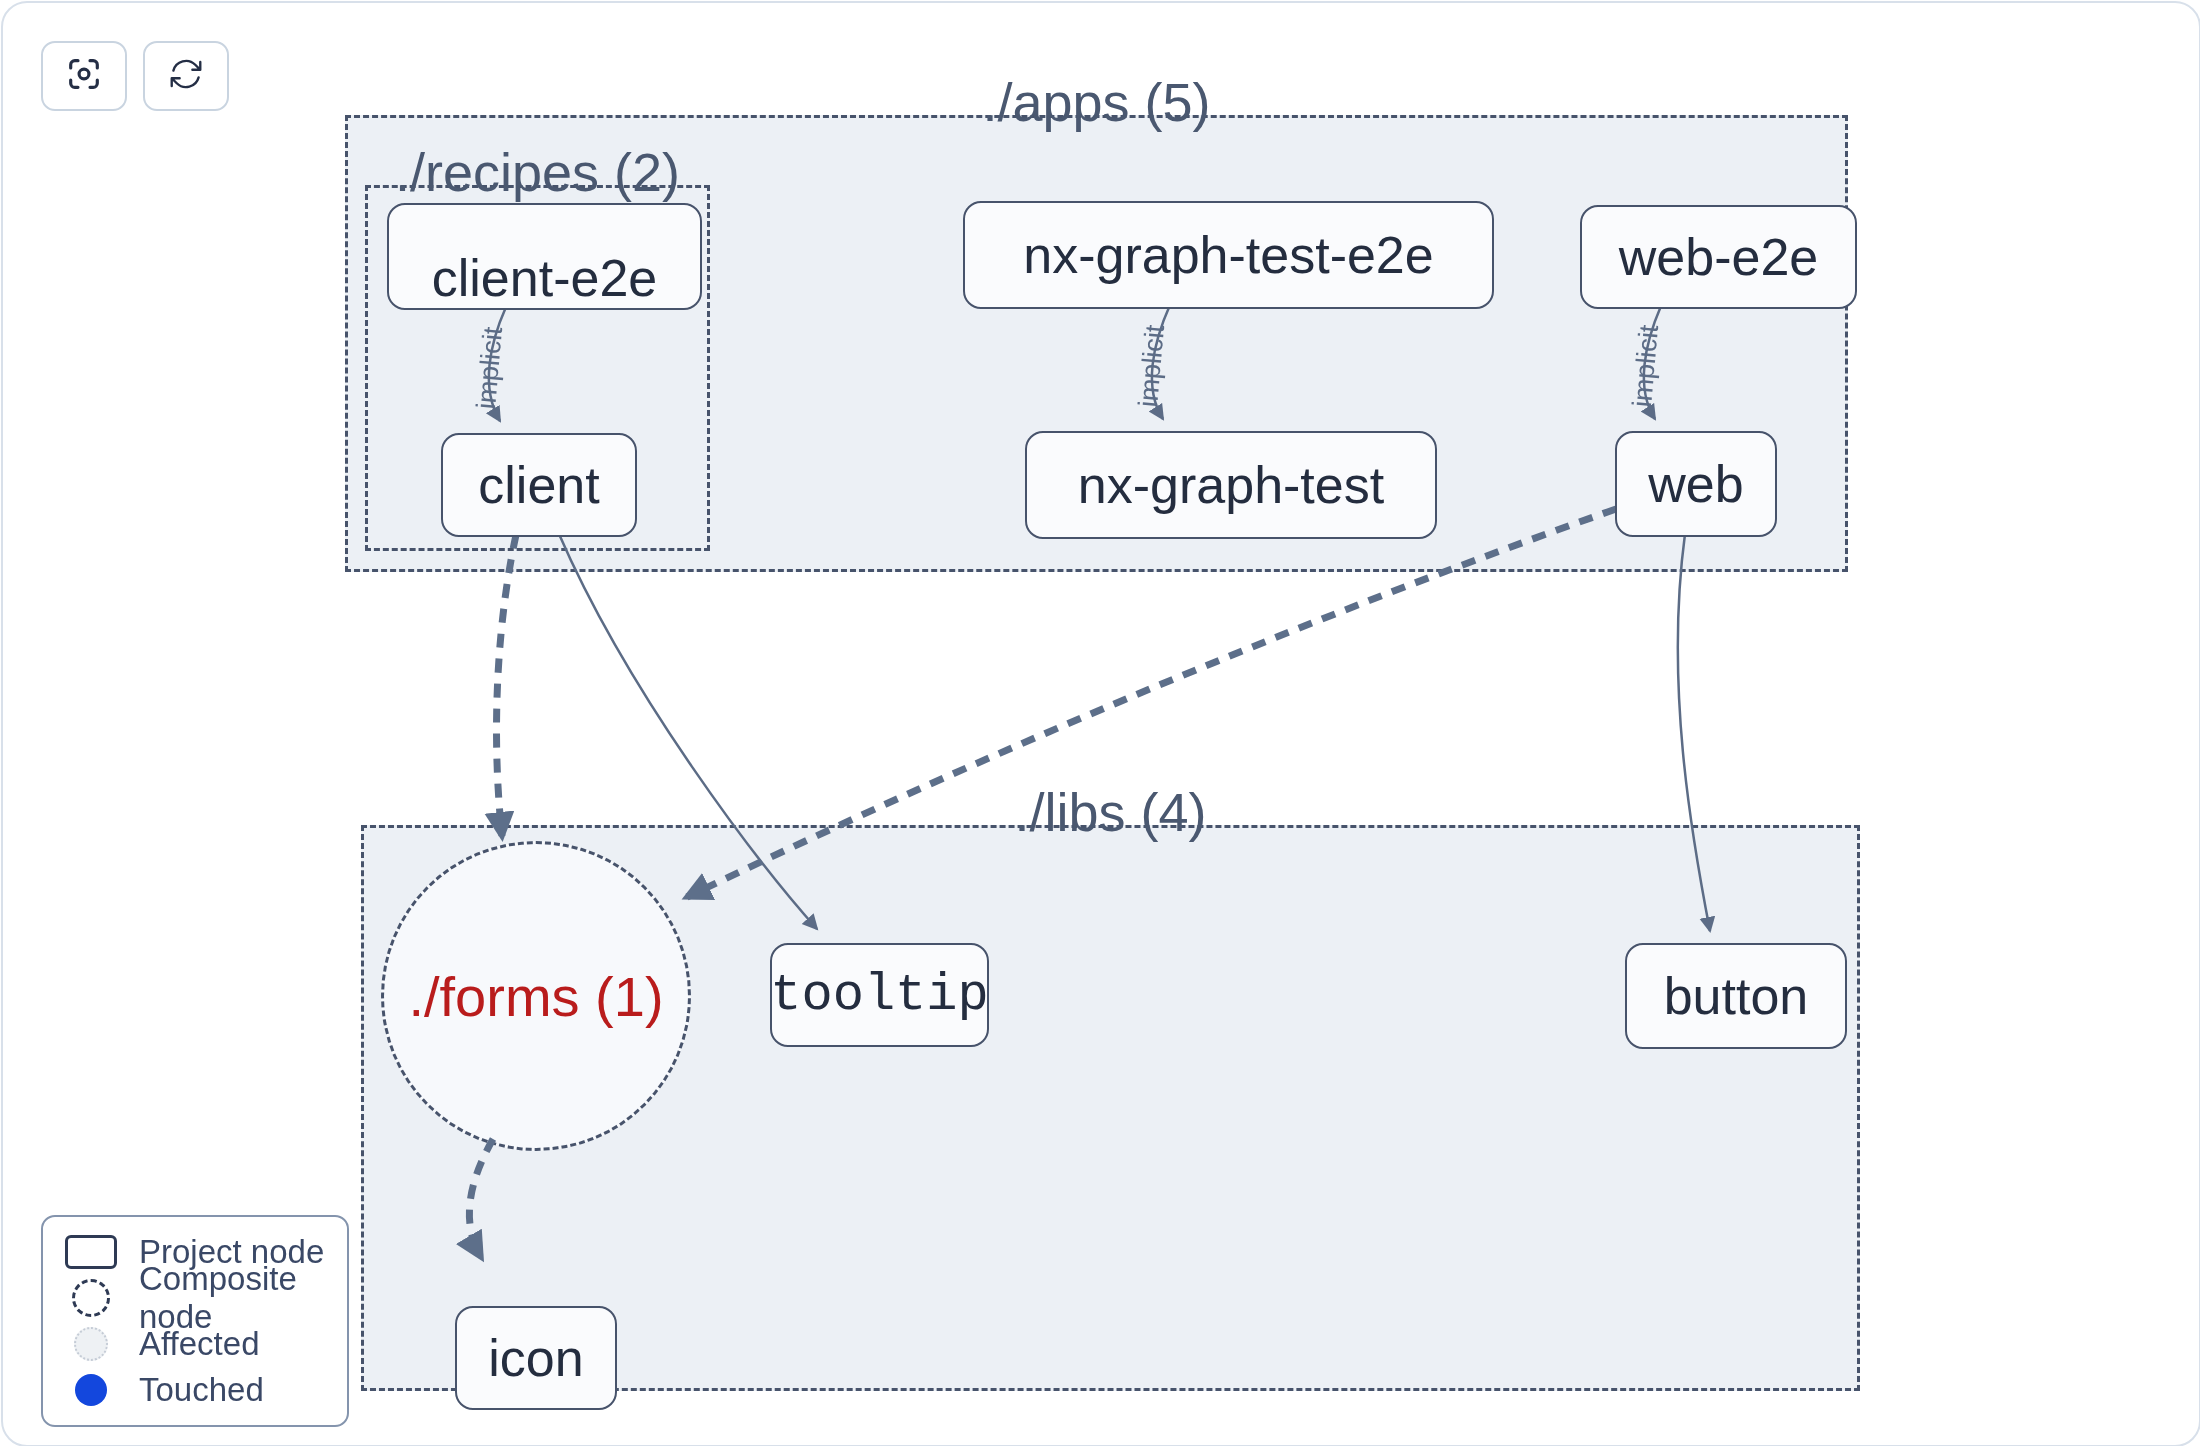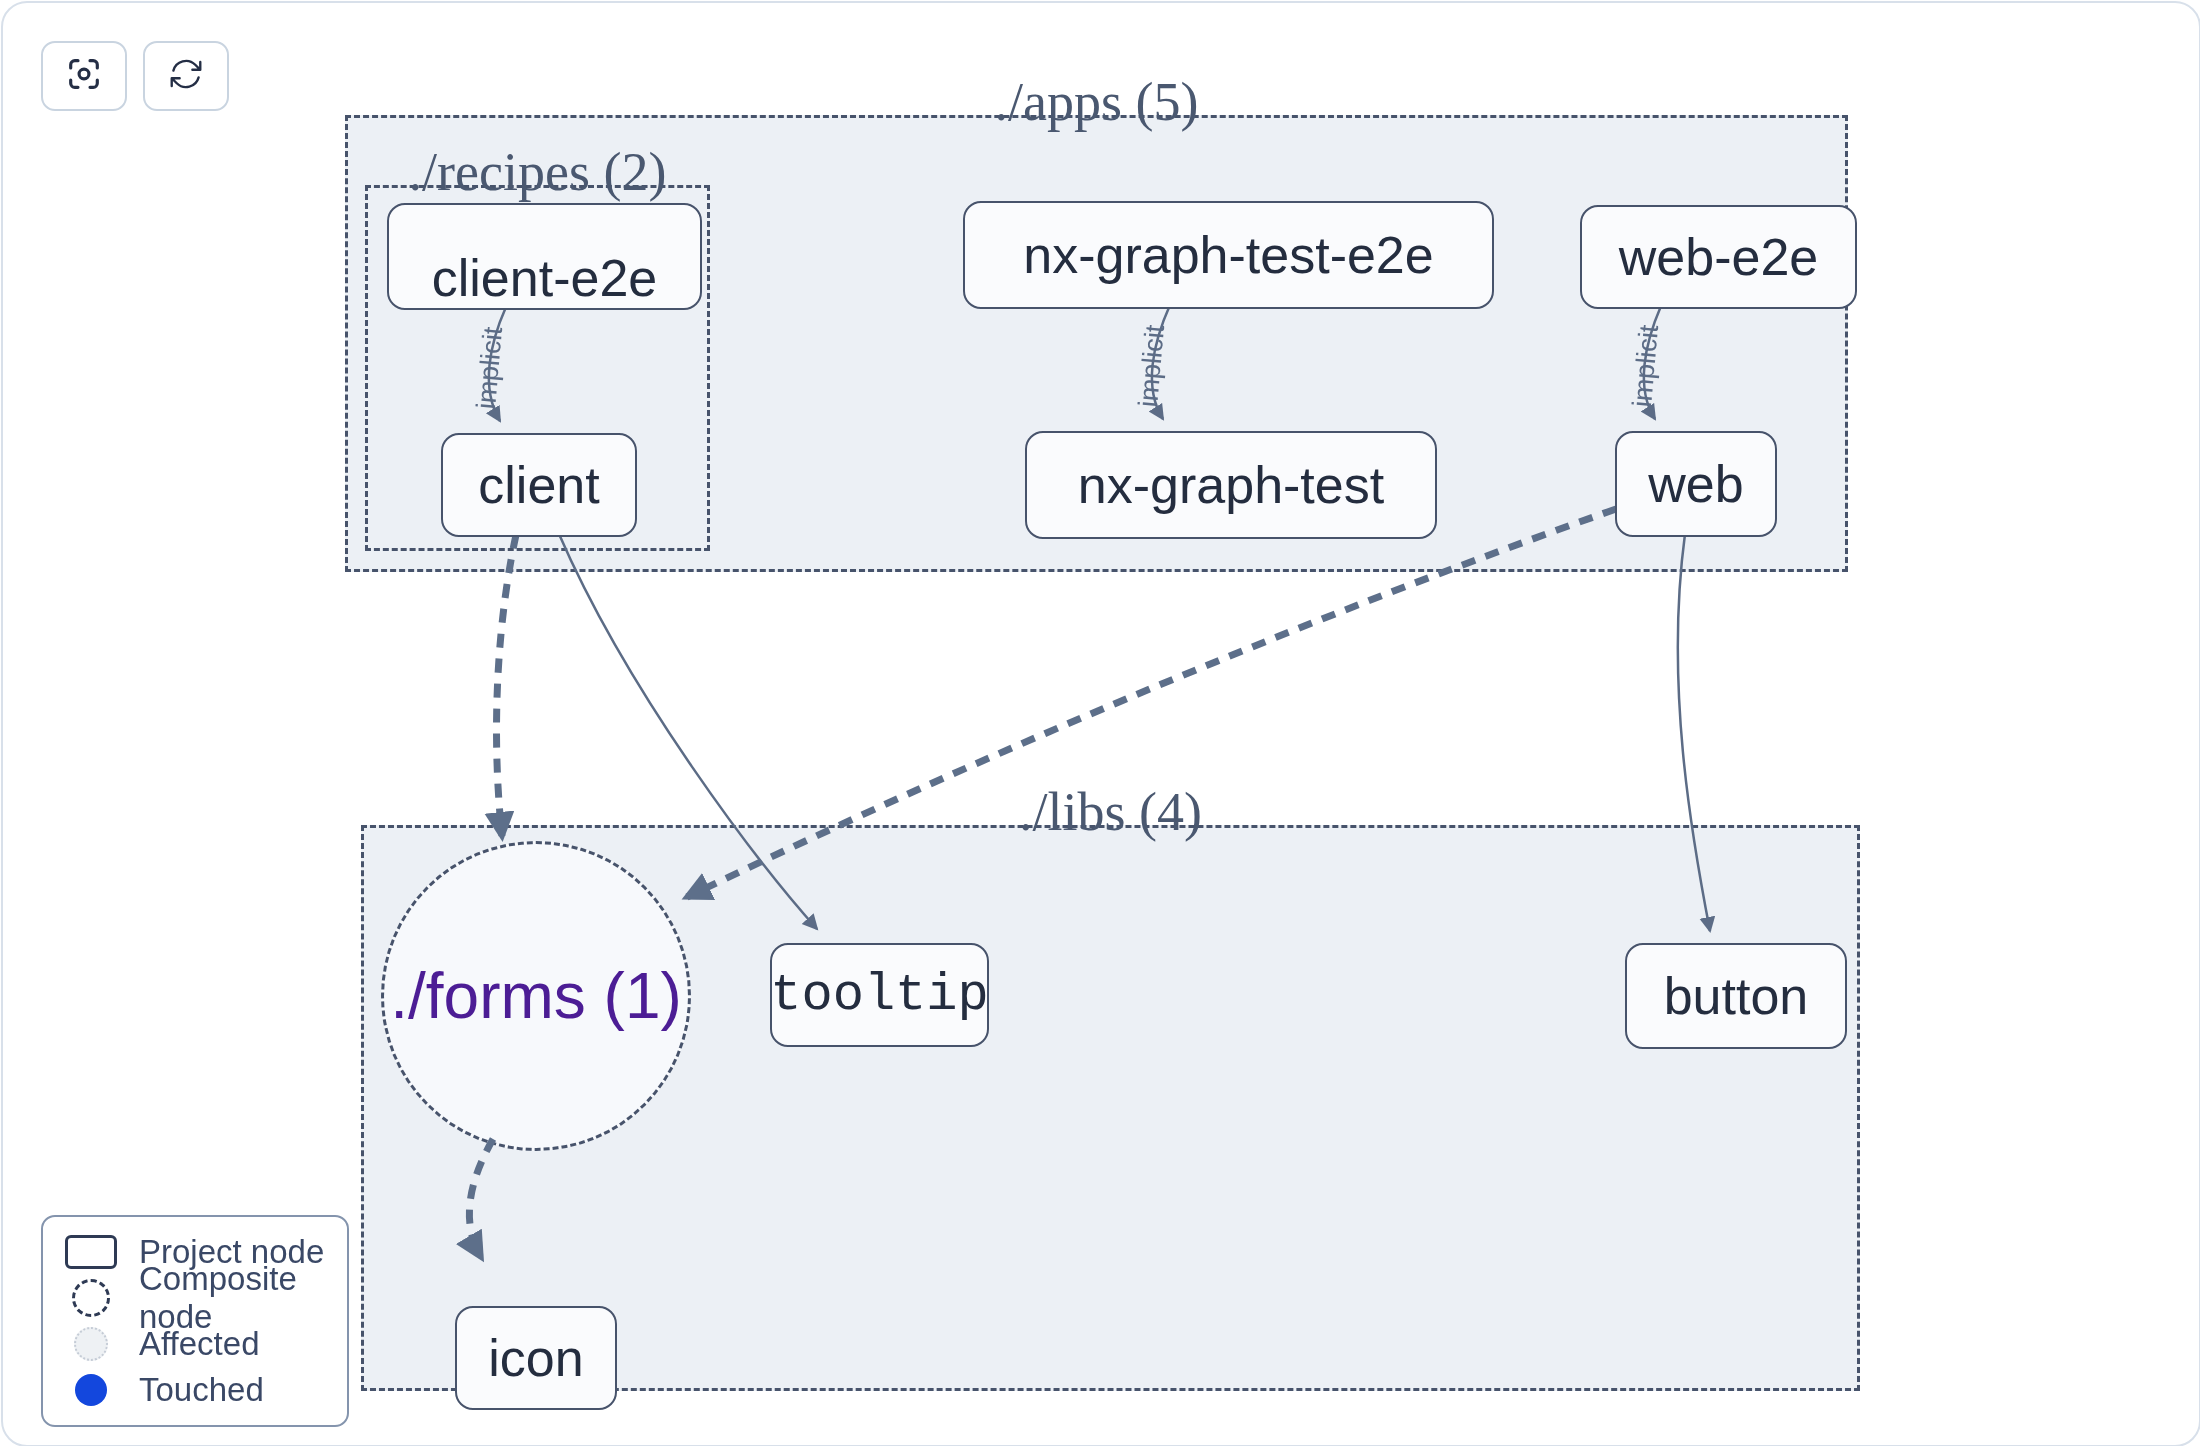--- a/index.html
+++ b/index.html
@@ -4,24 +4,24 @@
 <style>
   html,body{margin:0;padding:0;background:#fff;}
   body{font-family:"Liberation Sans", sans-serif;}
   .canvas{position:relative;width:2196px;height:1442px;margin:1px;background:#ffffff;
           border:2px solid #d8e0ea;border-radius:26px;overflow:hidden;}
 
   
   .group{position:absolute;background:#ecf0f5;border:3px dashed #47536b;}
   .group-inner{position:absolute;background:transparent;border:3px dashed #47536b;}
   .group-title{position:absolute;bottom:calc(100% - 14px);left:50%;transform:translateX(-50%);
-               white-space:nowrap;font-size:54px;color:#4a5870;line-height:1.1;font-family:Liberation Serif, serif;}
+               white-space:nowrap;font-size:54px;color:#4a5870;line-height:1.1;}
   .forms-circle{position:absolute;left:378px;top:838px;width:304px;height:304px;border-radius:50%;
                 background:#f7f9fc;border:3px dashed #47536b;display:flex;align-items:center;justify-content:center;}
-  .forms-circle .label{font-size:64px;color:#4c1d95;}
+  .forms-circle .label{font-size:56px;color:#b91c1c;}
 
   
   .node{position:absolute;display:flex;align-items:center;justify-content:center;
         background:#fafbfd;border:2px solid #47536b;border-radius:18px;
         font-size:52px;color:#242d3f;z-index:30;white-space:nowrap;}
 
   
   .edges{position:absolute;left:0;top:0;width:2196px;height:1442px;z-index:20;pointer-events:none;}
   .edge-label{position:absolute;z-index:35;font-size:27px;color:#5c6c86;white-space:nowrap;
               transform:translate(-50%,-50%) rotate(-85deg);}

